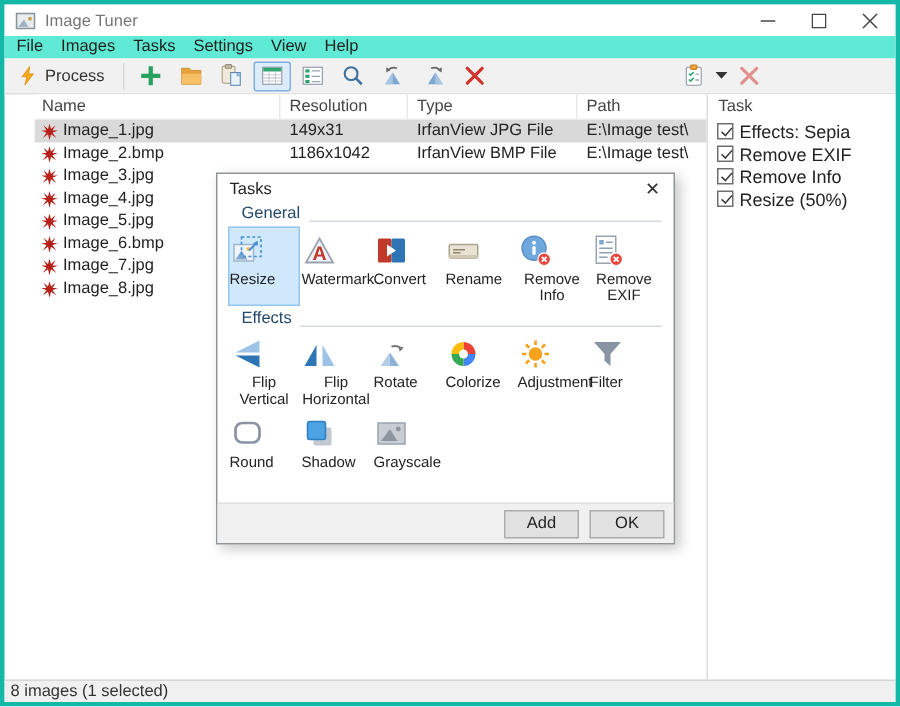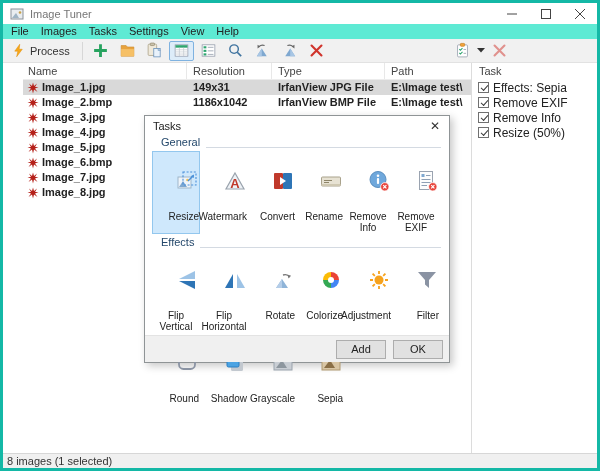--- a/index.html
+++ b/index.html
@@ -34,21 +34,21 @@
   .content { position:absolute; top:60px; left:0; right:0; bottom:15px; background:#fff;margin-left:20px; }
   .file-area { position:absolute; top:0; left:0; width:449px; bottom:0; border-right:1px solid #dcdcdc; overflow:hidden; }
   .list-header { display:flex; height:17px; border-bottom:1px solid #ececec; background:#fff; }
   .hcell { font-size:11px; color:#444; line-height:16px; padding-left:6px; border-right:1px solid #e8e8e8; }
   .col-name { width:164px; padding-left:5px; }
   .col-res  { width:85px; }
   .col-type { width:113px; }
   .col-path { width:86px; border-right:none; }
   .file-row { display:flex; height:15px; align-items:center; }
   .file-row.selected { background:#d9d9d9; }
-  .cell { font-size:11px; color:#222; line-height:15px; overflow:hidden; white-space:nowrap;font-weight:bold; }
+  .cell { font-size:11px; color:#222; line-height:15px; overflow:hidden; white-space:nowrap; }
   .cell.name { width:164px; display:flex; align-items:center; padding-left:4px; gap:3px; }
   .cell.name svg { width:12px; height:12px; flex:none; }
   .cell.res { width:85px; padding-left:6px; }
   .cell.type { width:113px; padding-left:6px; }
   .cell.path { width:86px; padding-left:6px; }
   
   .task-panel { position:absolute; top:0; left:450px; right:0; bottom:0; background:#fff; }
   .task-header { font-size:11px; color:#444; padding:2px 0 3px 6px; }
   .task-item { display:flex; align-items:center; height:15px; padding-left:5px; gap:4px; }
   .cbx { width:11px; height:11px; border:1px solid #707070; background:#fff; position:relative; flex:none; }
@@ -60,21 +60,21 @@
   
   .dialog { position:absolute; left:141px; top:112px; width:306px; height:248px; background:#fff;
     border:1px solid #8f9496; box-shadow:3px 3px 8px rgba(0,0,0,.22); z-index:10; }
   .dlg-titlebar { height:18px; display:flex; align-items:center; padding:2px 6px 0 8px; }
   .dlg-title { font-size:11px; color:#222; flex:1; }
   .dlg-close { color:#333; font-size:12px; line-height:12px; padding:0 3px; }
   .group-head { display:flex; align-items:flex-end; margin:2px 8px 0 8px; height:12px; }
   .group-label { font-size:11px; color:#24486b; margin-left:8px; white-space:nowrap; }
   .group-line { flex:1; border-top:1px solid #d4dae2; margin-left:6px; }
   .items-row { display:flex; flex-wrap:wrap; margin:3px 0 0 7px; width:292px; }
-  .dlg-item { width:48px; min-height:50px; display:flex; flex-direction:column; align-items:flex-end; padding-top:17px; border:1px solid transparent;gap:16px; }
+  .dlg-item { width:48px; min-height:50px; display:flex; flex-direction:column; align-items:flex-start; padding-top:3px; border:1px solid transparent; }
   .dlg-item.sel { background:#cfe8fc; border-color:#93c7ee; }
   .dlg-item svg { width:24px; height:24px; flex:none; }
   .dlg-item-label { font-size:10px; line-height:11px; color:#222; text-align:center; margin-top:2px; }
   .effects-row { margin-top:2px; }
   .dlg-footer { position:absolute; left:0; right:0; bottom:0; height:27px; background:#f0f0f0; border-top:1px solid #e3e3e3; display:flex; align-items:center; justify-content:flex-end; gap:7px; padding-right:6px; }
   .dlg-btn { width:50px; height:19px; background:#e1e1e1; border:1px solid #adadad; font-size:11px; color:#222; text-align:center; line-height:17px; }
 </style>
 </head>
 <body>
 
@@ -621,26 +621,20 @@
           <span class="dlg-item-label">Shadow</span>
         </div>
 
         <div class="dlg-item">
           <svg>
             <use href="#ico-grayscale"></use>
           </svg>
           <span class="dlg-item-label">Grayscale</span>
         </div>
 
-        <div class="dlg-item">
-          <svg>
-            <use href="#ico-sepia"></use>
-          </svg>
-          <span class="dlg-item-label">Sepia</span>
-        </div>
 
       </div>
 
     <div class="dlg-footer">
       <div class="dlg-btn">Add</div>
       <div class="dlg-btn">OK</div>
     </div>
   </div>
 
   <div class="statusbar">8 images (1 selected)</div>

